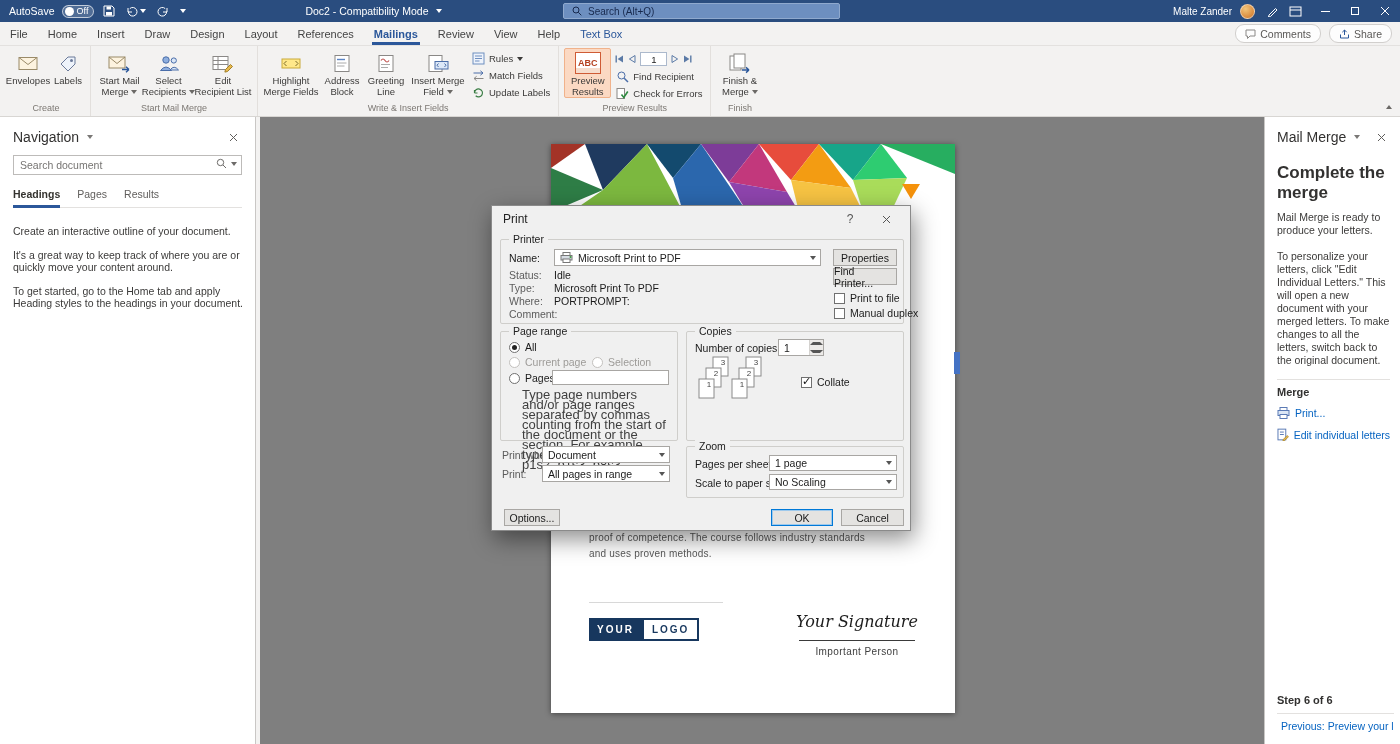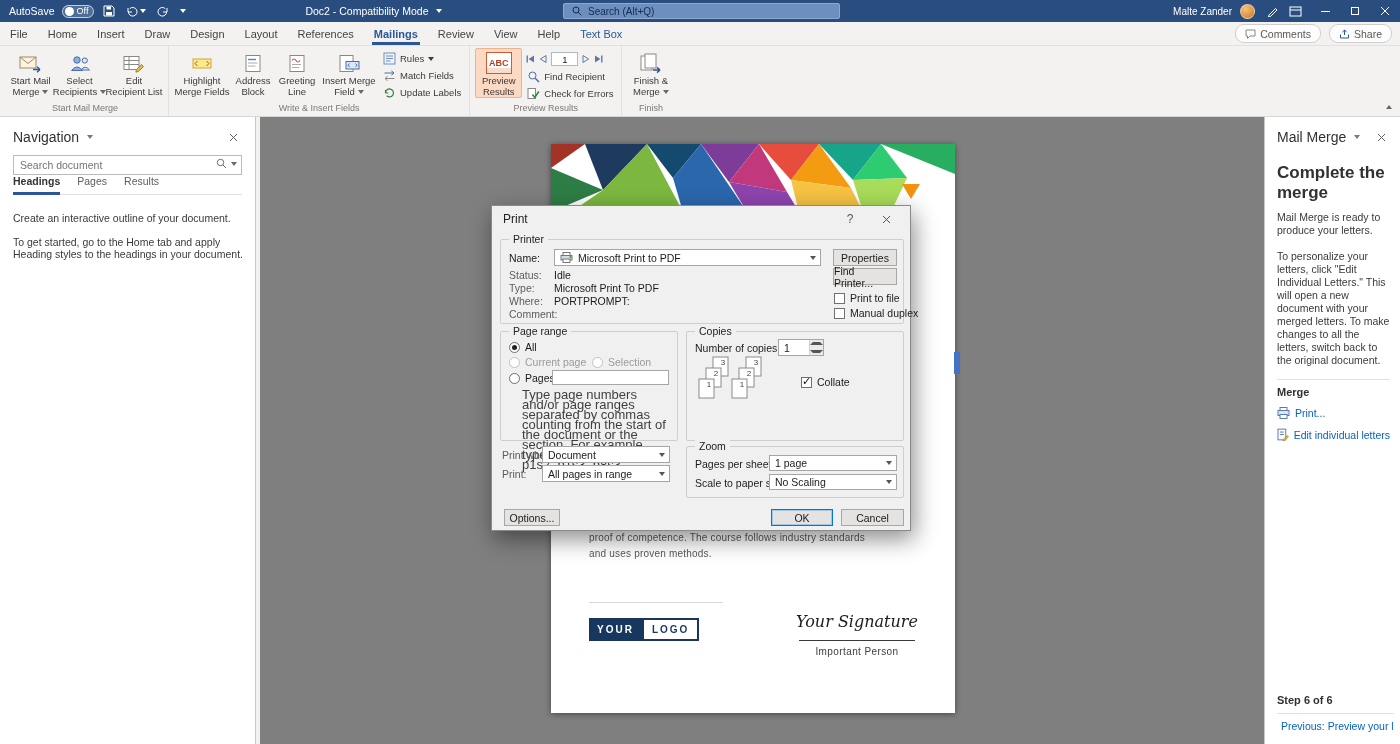--- a/index.html
+++ b/index.html
@@ -55,21 +55,21 @@
 
 
 .navpane{position:absolute;top:117px;left:0;width:256px;bottom:0;background:#fff;border-right:1px solid #c9c7c5;padding:11px 13px 0}
 .pane-title{display:flex;align-items:center;gap:8px;font-size:14px;color:#323130}
 .pane-title .chev{border-top-color:#7a7876}
 .pane-close{margin-left:auto;display:flex;align-items:center;justify-content:center;width:18px;height:18px;color:#605e5c}
 .nav-search{position:relative;margin-top:9px;height:20px}
 .nav-search input{width:100%;height:20px;border:1px solid #bdbbb9;background:#fff;font:10.5px "Liberation Sans",sans-serif;color:#444;padding:0 42px 0 6px;outline:none}
 .nav-search input::placeholder{color:#767472}
 .nav-search .sgrp{position:absolute;right:5px;top:3px;display:flex;align-items:center;gap:4px;color:#6d6b69}
-.ntabs{display:flex;gap:17px;margin-top:0;font-size:10.5px;color:#605e5c;border-bottom:1px solid #e3e1df;padding-bottom:6px}
+.ntabs{display:flex;gap:17px;margin-top:13px;font-size:10.5px;color:#605e5c;border-bottom:1px solid #e3e1df;padding-bottom:6px}
 .ntab{position:relative;padding-bottom:1px}
 .ntab.active{color:#34332f;font-weight:700}
 .ntab.active::after{content:"";position:absolute;left:0;right:0;bottom:-7px;height:3px;background:#2b579a}
 .npara{font-size:10.5px;color:#3b3a39;line-height:12.5px;margin-top:11px;width:230px}
 .npara.first{margin-top:17px}
 
 .docarea{position:absolute;top:117px;left:260px;width:1008px;bottom:0;background:#7f7f7f}
 .page{position:absolute;left:291px;top:27px;width:404px;height:569px;background:#fff;box-shadow:0 1px 6px rgba(0,0,0,.45)}
 .doc-body-text{position:absolute;left:38px;font-size:10px;color:#595959;letter-spacing:.2px;white-space:nowrap}
 .doc-rule{position:absolute;left:38px;top:458px;width:134px;height:1px;background:#d8d8d8}
@@ -219,20 +219,47 @@
         <svg width="11" height="10" viewBox="0 0 11 10">
             <path d="M5.5 6 V1 M5.5 1 l-2.2 2.2 M5.5 1 l2.2 2.2 M1.5 5.5 v3.5 h8 v-3.5" fill="none" stroke="#2b579a"></path>
           </svg>
         <span>Share</span>
       </span>
     </div>
   </div>
 
   <div class="ribbon">
 
+    <div class="rgroup">
+      <div class="rg-content">
+        <div class="bigbtn" style="width:42px">
+          <span class="bicon">
+            <svg width="20" height="15" viewBox="0 0 20 15">
+                <rect x="1" y="1.5" width="18" height="12" fill="#fdf3df" stroke="#9a8a68"></rect>
+                <path d="M1 1.5 L10 8.5 L19 1.5" fill="none" stroke="#9a8a68"></path>
+              </svg>
+          </span>
+          <span class="blabel">
+              <span class="bl-line">Envelopes</span>
+            </span>
+        </div>
+        <div class="bigbtn" style="width:34px">
+          <span class="bicon">
+            <svg width="18" height="17" viewBox="0 0 18 17">
+                <path d="M2 9 L9 2 h7 v7 l-7 7 z" fill="#eef3fa" stroke="#6b7a99"></path>
+                <circle cx="12.5" cy="5.5" r="1.5" fill="#6b7a99"></circle>
+              </svg>
+          </span>
+          <span class="blabel">
+              <span class="bl-line">Labels</span>
+            </span>
+        </div>
+      </div>
+      <div class="rg-name">Create</div>
+    </div>
 
     <div class="rgroup">
       <div class="rg-content">
         <div class="bigbtn">
           <span class="bicon">
             <svg width="24" height="19" viewBox="0 0 24 19">
                 <rect x="1" y="3" width="16" height="11" fill="#fdf3df" stroke="#9a8a68"></rect>
                 <path d="M1 3 L9 9.5 L17 3" fill="none" stroke="#9a8a68"></path>
                 <path d="M14 15.5 h7 M21 15.5 l-3 -2.7 M21 15.5 l-3 2.7" fill="none" stroke="#2b579a" stroke-width="1.4"></path>
               </svg>
@@ -470,20 +497,21 @@
           </svg>
         <span class="chev"></span>
       </span>
     </div>
     <div class="ntabs">
       <span class="ntab active">Headings</span>
       <span class="ntab">Pages</span>
       <span class="ntab">Results</span>
     </div>
     <p class="npara first">Create an interactive outline of your document.</p>
+    <p class="npara">It's a great way to keep track of where you are or quickly move your content around.</p>
     <p class="npara">To get started, go to the Home tab and apply Heading styles to the headings in your document.</p>
   </div>
 
   <div class="docarea">
     <div class="page">
       <svg width="404" height="68" viewBox="0 0 404 68" preserveAspectRatio="none">
         <rect width="404" height="68" fill="#ffffff"></rect>
         <polygon points="0,0 34,0 0,24" fill="#a33327"></polygon>
         <polygon points="34,0 96,0 52,46" fill="#1f3a5f"></polygon>
         <polygon points="0,24 52,46 0,68" fill="#2e7d46"></polygon>

